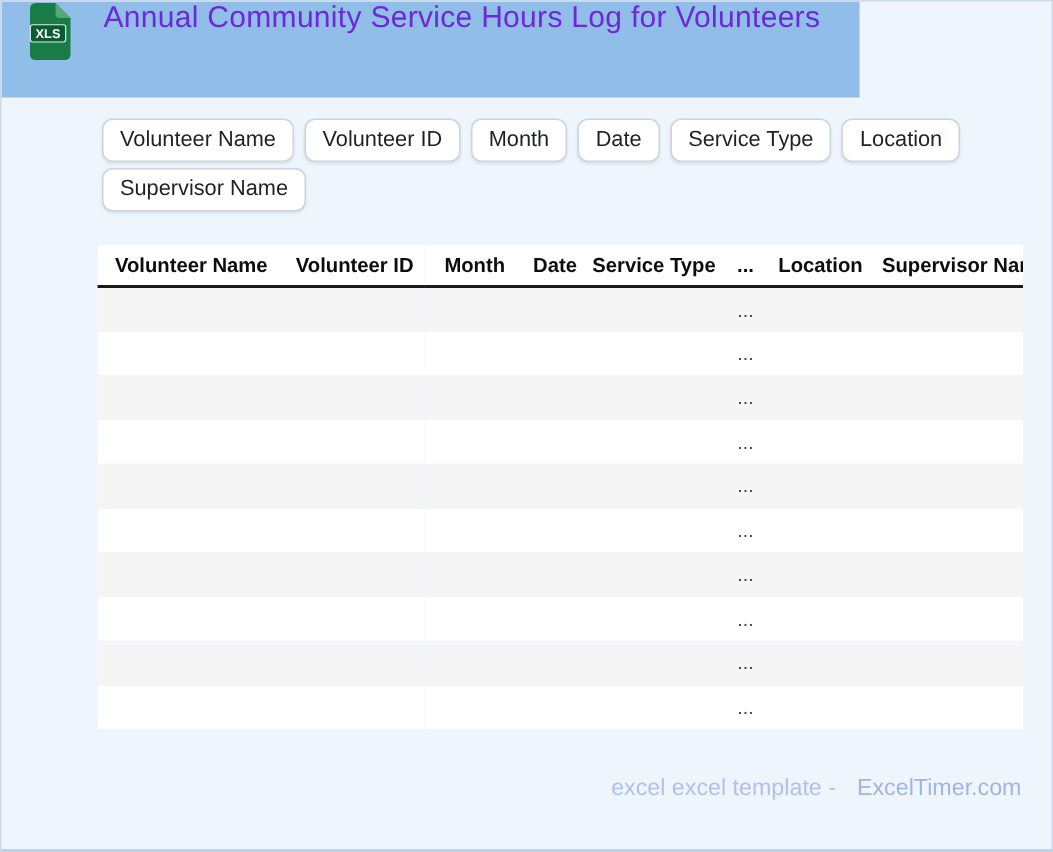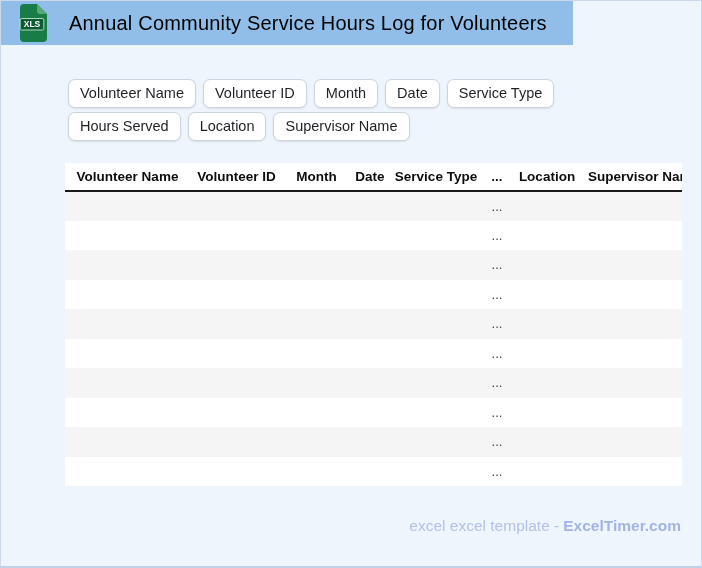--- a/index.html
+++ b/index.html
@@ -13,30 +13,29 @@
     background: #eff5fd;
     border: 1px solid #ccd9ea;
     border-bottom: 2px solid #bfd1e6;
     overflow: hidden;
   }
 
   
   .band {
     position: absolute;
     left: 0; top: 0;
-    width: 572px; height: 44px;
+    width: 572px; height: 64px;
     background: #90bee9;
     display: flex;
-    align-items: center;
     padding-left: 17px;
   }
   .file-icon { display: inline-flex; width: 30px; height: 40px; flex: 0 0 auto; }
   .band h1 {
     margin-left: 21px;
-    color: #000000;
+    color: #6d28d9;
     font-size: 20px;
     font-weight: 500;
     letter-spacing: 0.2px;
     white-space: nowrap;
   }
 
   
   .chips {
     position: absolute;
     left: 67px; top: 78px;
@@ -107,22 +106,22 @@
 
   
   .footer {
     position: absolute;
     right: 20px; top: 516px;
     font-size: 15.5px;
     color: #b2c0ea;
     white-space: nowrap;
   }
   .footer .brand {
-    margin-left: 4px;
-    font-weight: bold;
+    margin-left: 14px;
+    font-weight: normal;
     color: #a3b4e4;
     cursor: pointer;
   }
 </style>
 </head>
 <body>
 
 <div id="canvas">
 
   <header class="band">
@@ -136,21 +135,20 @@
     </span>
     <h1>Annual Community Service Hours Log for Volunteers</h1>
   </header>
 
   <div class="chips">
       <button class="chip">Volunteer Name</button>
       <button class="chip">Volunteer ID</button>
       <button class="chip">Month</button>
       <button class="chip">Date</button>
       <button class="chip">Service Type</button>
-      <button class="chip">Hours Served</button>
       <button class="chip">Location</button>
       <button class="chip">Supervisor Name</button>
     </div>
 
   <div class="table-wrap">
     <table>
       <thead>
         <tr>
             <th>Volunteer Name</th>
             <th>Volunteer ID</th>

